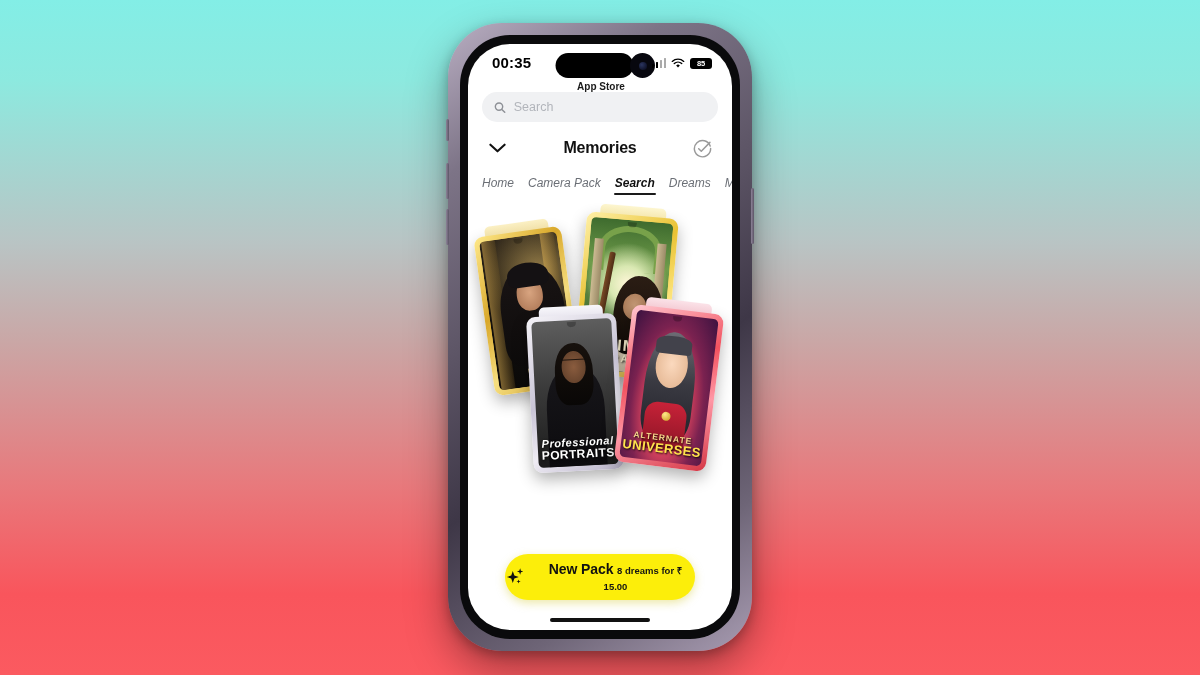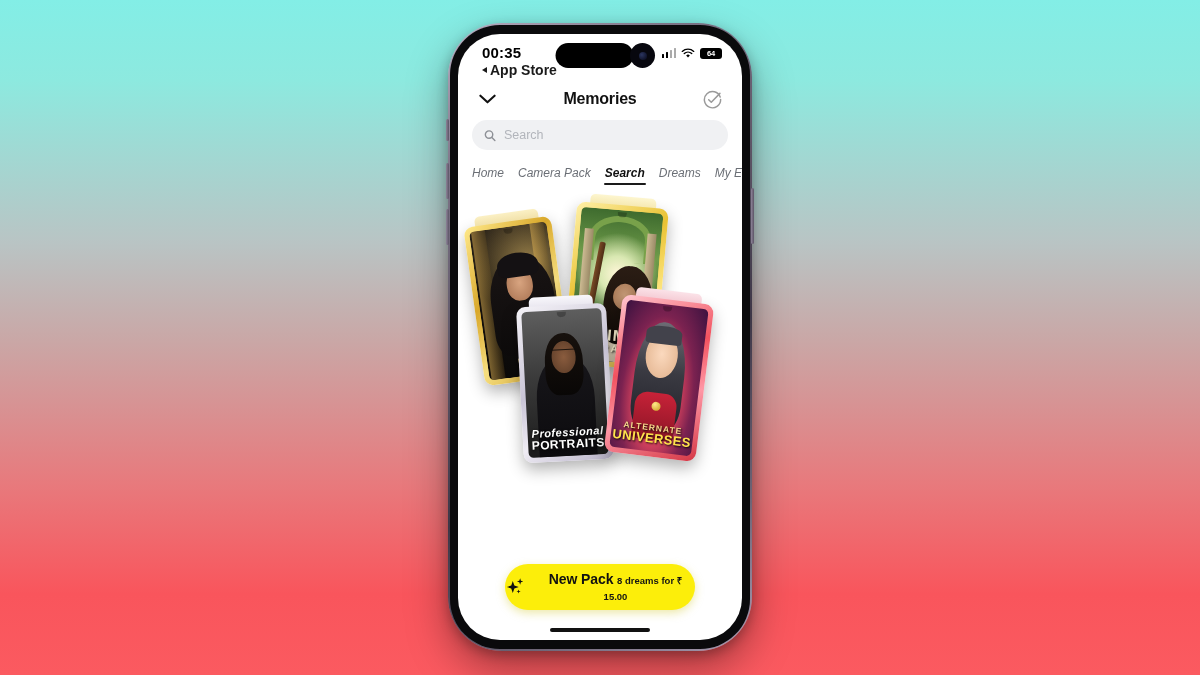--- a/index.html
+++ b/index.html
@@ -11,21 +11,21 @@
     background: linear-gradient(180deg, #83EEE6 0%, #8DE9DF 12%, #B9C4C4 36%, #C9A8A7 50%, #E8797C 72%, #F9555C 88%, #FB5A60 100%);
     position: relative;
   }
 
   
   #phone {
     position: absolute; left: 448px; top: 23px;
     width: 304px; height: 628px;
     border-radius: 54px;
     background: linear-gradient(145deg,#b9aec2 0%, #7d7487 18%, #5d5566 40%, #3e3747 60%, #6e6577 82%, #a89cb2 100%);
-    padding: 2px;
+    padding: 12px;
     box-shadow: 0 18px 42px rgba(0,0,0,.35), 0 4px 12px rgba(0,0,0,.25);
   }
   #phone-inner {
     width: 100%; height: 100%;
     border-radius: 50px;
     background: #0a0a0c;
     padding: 9px 8px;
   }
   #screen {
     position: relative;
@@ -44,21 +44,21 @@
   
   #status-bar {
     position: relative; height: 48px;
     padding: 10px 22px 0 24px;
   }
   #clock {
     font-size: 15px; font-weight: bold; color: #000; letter-spacing: .2px;
   }
   #back-app {
     display: flex; align-items: center; gap: 3px;
-    font-size: 14px; font-weight: bold; color: #1a1a1a; margin-top: 1px;
+    font-size: 10px; font-weight: bold; color: #1a1a1a; margin-top: 1px; flex-direction: column;
   }
   #back-app .tri {
     width: 0; height: 0; border-top: 3.5px solid transparent;
     border-bottom: 3.5px solid transparent; border-right: 5px solid #1a1a1a;
   }
   #island {
     position: absolute; left: 50%; top: 9px; transform: translateX(-57%);
     width: 78px; height: 25px; border-radius: 14px; background: #000;
   }
   #front-camera {
@@ -360,46 +360,46 @@
             <i></i>
               <i></i>
               <i></i>
               <i></i>
           </span>
           <svg width="14" height="11" viewBox="0 0 16 12">
             <path d="M8 10.6 5.9 8.3a3 3 0 0 1 4.2 0L8 10.6z" fill="#000"></path>
             <path d="M3.7 6.1a6.3 6.3 0 0 1 8.6 0" stroke="#000" stroke-width="1.5" fill="none" stroke-linecap="round"></path>
             <path d="M1.4 3.6a9.7 9.7 0 0 1 13.2 0" stroke="#000" stroke-width="1.5" fill="none" stroke-linecap="round"></path>
           </svg>
-          <span class="battery">64</span>
-        </div>
-      </div>
-
-      <div id="app-header">
-        <div class="hdr-icon">
-          <svg width="17" height="11" viewBox="0 0 18 11">
-            <path d="M1.5 1.5 9 8.5 16.5 1.5" stroke="#111" stroke-width="2.2" fill="none" stroke-linecap="round" stroke-linejoin="round"></path>
-          </svg>
-        </div>
-        <div id="title">Memories</div>
-        <div class="hdr-icon">
-          <svg width="19" height="19" viewBox="0 0 22 22">
-            <path d="M19.9 8.2A9.4 9.4 0 1 0 20.4 11" stroke="#9a9a9a" stroke-width="1.7" fill="none" stroke-linecap="round"></path>
-            <path d="M6.6 11.2 9.6 14.2 19.6 3.9" stroke="#9a9a9a" stroke-width="1.7" fill="none" stroke-linecap="round" stroke-linejoin="round"></path>
-          </svg>
+          <span class="battery">85</span>
         </div>
       </div>
 
       <div id="search-wrap">
         <div id="search-bar">
           <svg width="13" height="13" viewBox="0 0 16 16">
             <circle cx="6.8" cy="6.8" r="5" stroke="#8d9096" stroke-width="1.9" fill="none"></circle>
             <path d="M10.6 10.6 14.6 14.6" stroke="#8d9096" stroke-width="1.9" stroke-linecap="round"></path>
           </svg>
           <input id="search-input" type="text" placeholder="Search" style="">
+        </div>
+      </div>
+
+      <div id="app-header">
+        <div class="hdr-icon">
+          <svg width="17" height="11" viewBox="0 0 18 11">
+            <path d="M1.5 1.5 9 8.5 16.5 1.5" stroke="#111" stroke-width="2.2" fill="none" stroke-linecap="round" stroke-linejoin="round"></path>
+          </svg>
+        </div>
+        <div id="title">Memories</div>
+        <div class="hdr-icon">
+          <svg width="19" height="19" viewBox="0 0 22 22">
+            <path d="M19.9 8.2A9.4 9.4 0 1 0 20.4 11" stroke="#9a9a9a" stroke-width="1.7" fill="none" stroke-linecap="round"></path>
+            <path d="M6.6 11.2 9.6 14.2 19.6 3.9" stroke="#9a9a9a" stroke-width="1.7" fill="none" stroke-linecap="round" stroke-linejoin="round"></path>
+          </svg>
         </div>
       </div>
 
       <div id="tabs">
         <div class="tab">Home</div>
         <div class="tab">Camera Pack</div>
         <div class="tab active">Search</div>
         <div class="tab">Dreams</div>
         <div class="tab">My E</div>
       </div>

